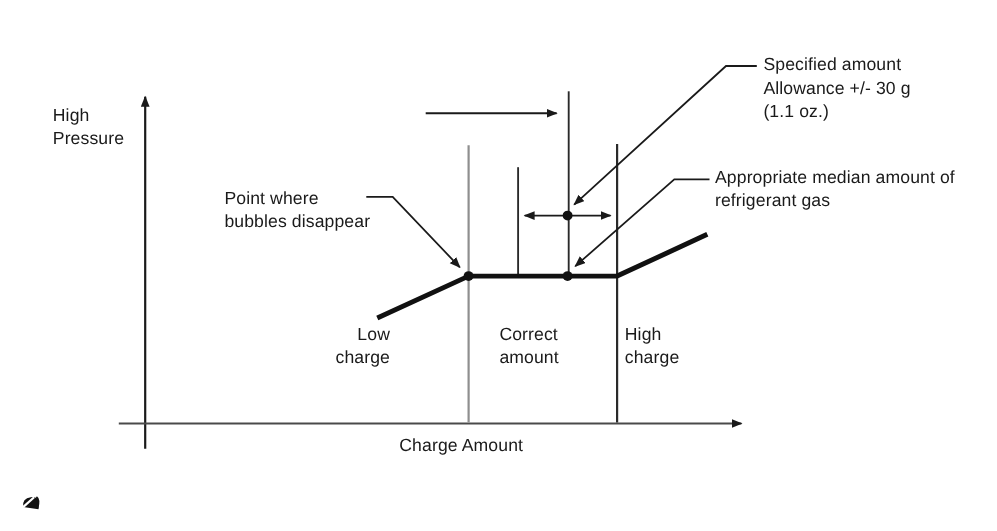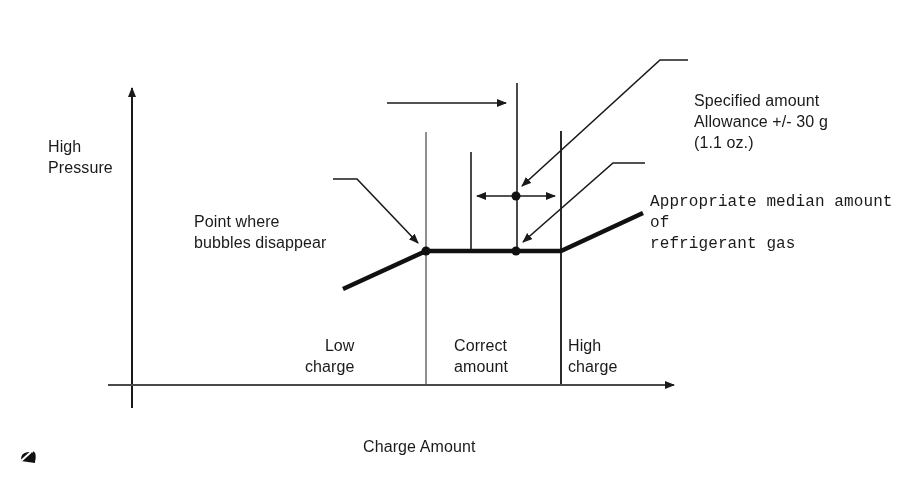--- a/index.html
+++ b/index.html
@@ -12,21 +12,20 @@
     overflow:hidden;
   }
   .screen svg{position:absolute;left:0;top:0;}
   .lbl{
     position:absolute;
     font-size:16px;
     line-height:21px;
     white-space:pre-line;
     color:#1a1a1a;
     letter-spacing:0.1px;
-    margin-top:41px;
   }
 </style>
 </head>
 <body>
 
 <div class="screen">
 
   <svg width="906" height="483" viewBox="0 0 906 483">
     <defs>
       <marker id="arw" markerUnits="userSpaceOnUse" markerWidth="12" markerHeight="10" refX="9" refY="4" orient="auto">
@@ -60,28 +59,28 @@
       <path d="M21,461 q-1,-8 7,-9 q7,-1 7,6 l0,5 z" fill="#111111"></path>
       <line x1="21" y1="461" x2="31" y2="452" stroke="#ffffff" stroke-width="2"></line>
       <path d="M33,452 q3,2 1,10" fill="none" stroke="#111111" stroke-width="2"></path>
     </g>
   </svg>
 
   <div class="lbl" style="left:48px;top:95px;">High
 Pressure</div>
 
 
-  <div class="lbl" style="left:194px;top:170px;">Point where
+  <div class="lbl" style="left:204px;top:170px;">Point where
 bubbles disappear</div>
 
   <div class="lbl" style="left:694px;top:49px;">Specified amount
 Allowance +/- 30 g
 (1.1 oz.)</div>
 
-  <div class="lbl" style="left:650px;top:151px;font-family:Liberation Mono, monospace;">Appropriate median amount of
+  <div class="lbl" style="left:650px;top:151px;">Appropriate median amount of
 refrigerant gas</div>
 
   <div class="lbl" style="left:305px;top:294px;text-align:right;">Low
 charge</div>
 
   <div class="lbl" style="left:454px;top:294px;">Correct
 amount</div>
 
   <div class="lbl" style="left:568px;top:294px;">High
 charge</div>

